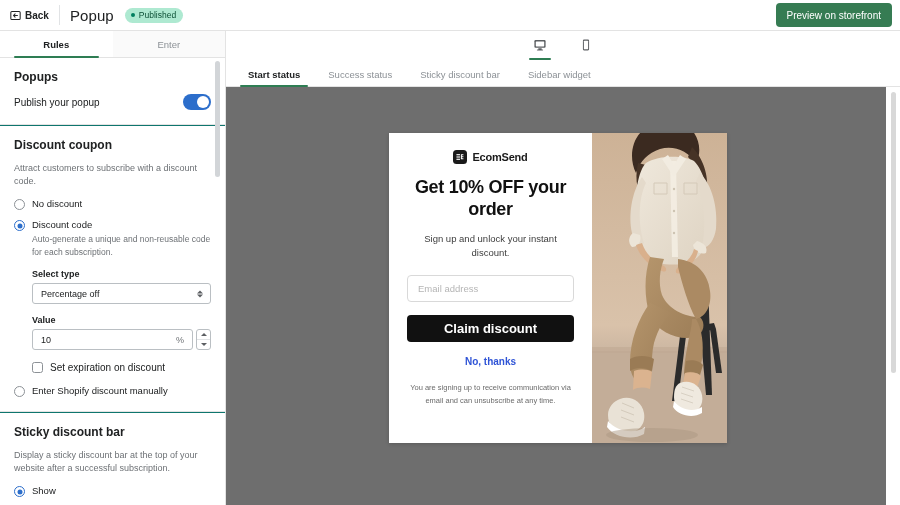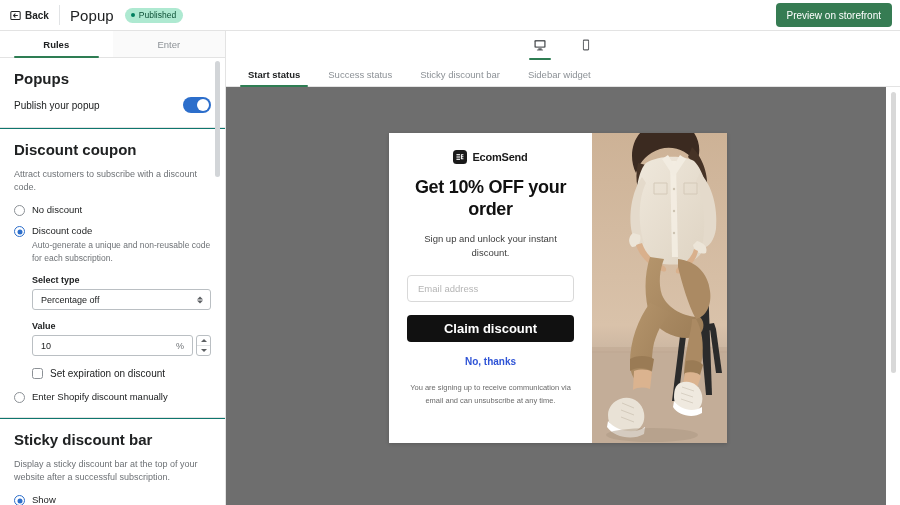--- a/index.html
+++ b/index.html
@@ -70,21 +70,21 @@
   }
   .left-scroll {
     flex: 1; overflow: hidden; background: #f6f6f7;
     position: relative;
   }
   .card {
     background: #ffffff; border-bottom: 1px solid #e3e3e3;
     padding: 12px 14px 14px 14px;
   }
   .card.gap { border-top: 1px solid #0f766e; }
-  .sec-title { font-size: 15px; font-weight: bold; color: #202223; margin-bottom: 10px; }
+  .sec-title { font-size: 12px; font-weight: bold; color: #202223; margin-bottom: 10px; }
   .sec-desc { font-size: 9px; color: #6d7175; line-height: 1.45; margin-bottom: 10px; }
   .row { display: flex; align-items: center; justify-content: space-between; }
   .row-label { font-size: 10px; color: #202223; }
 
   .toggle {
     width: 28px; height: 16px; border-radius: 9px; background: #2c6ecb;
     position: relative; cursor: pointer; flex: none;
   }
   .toggle .knob {
     position: absolute; top: 2px; right: 2px;

